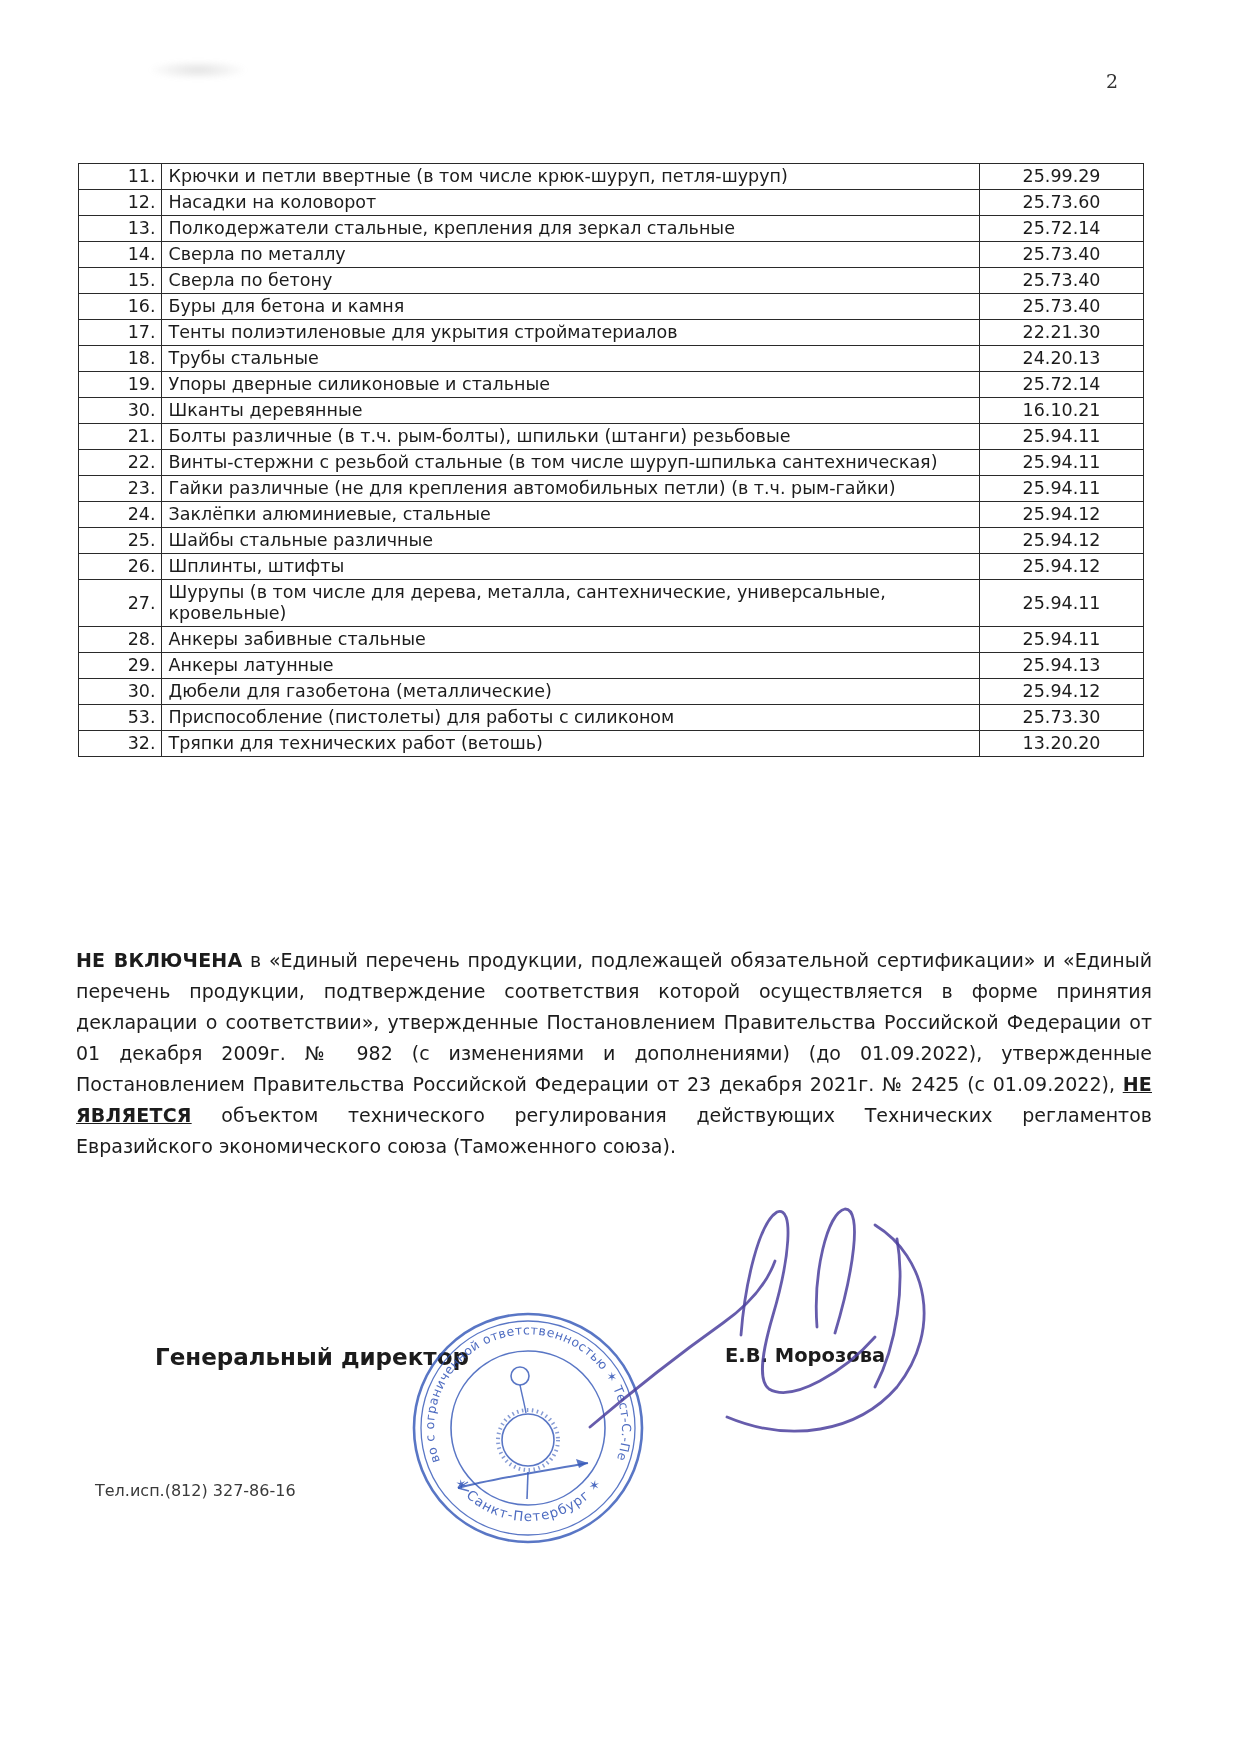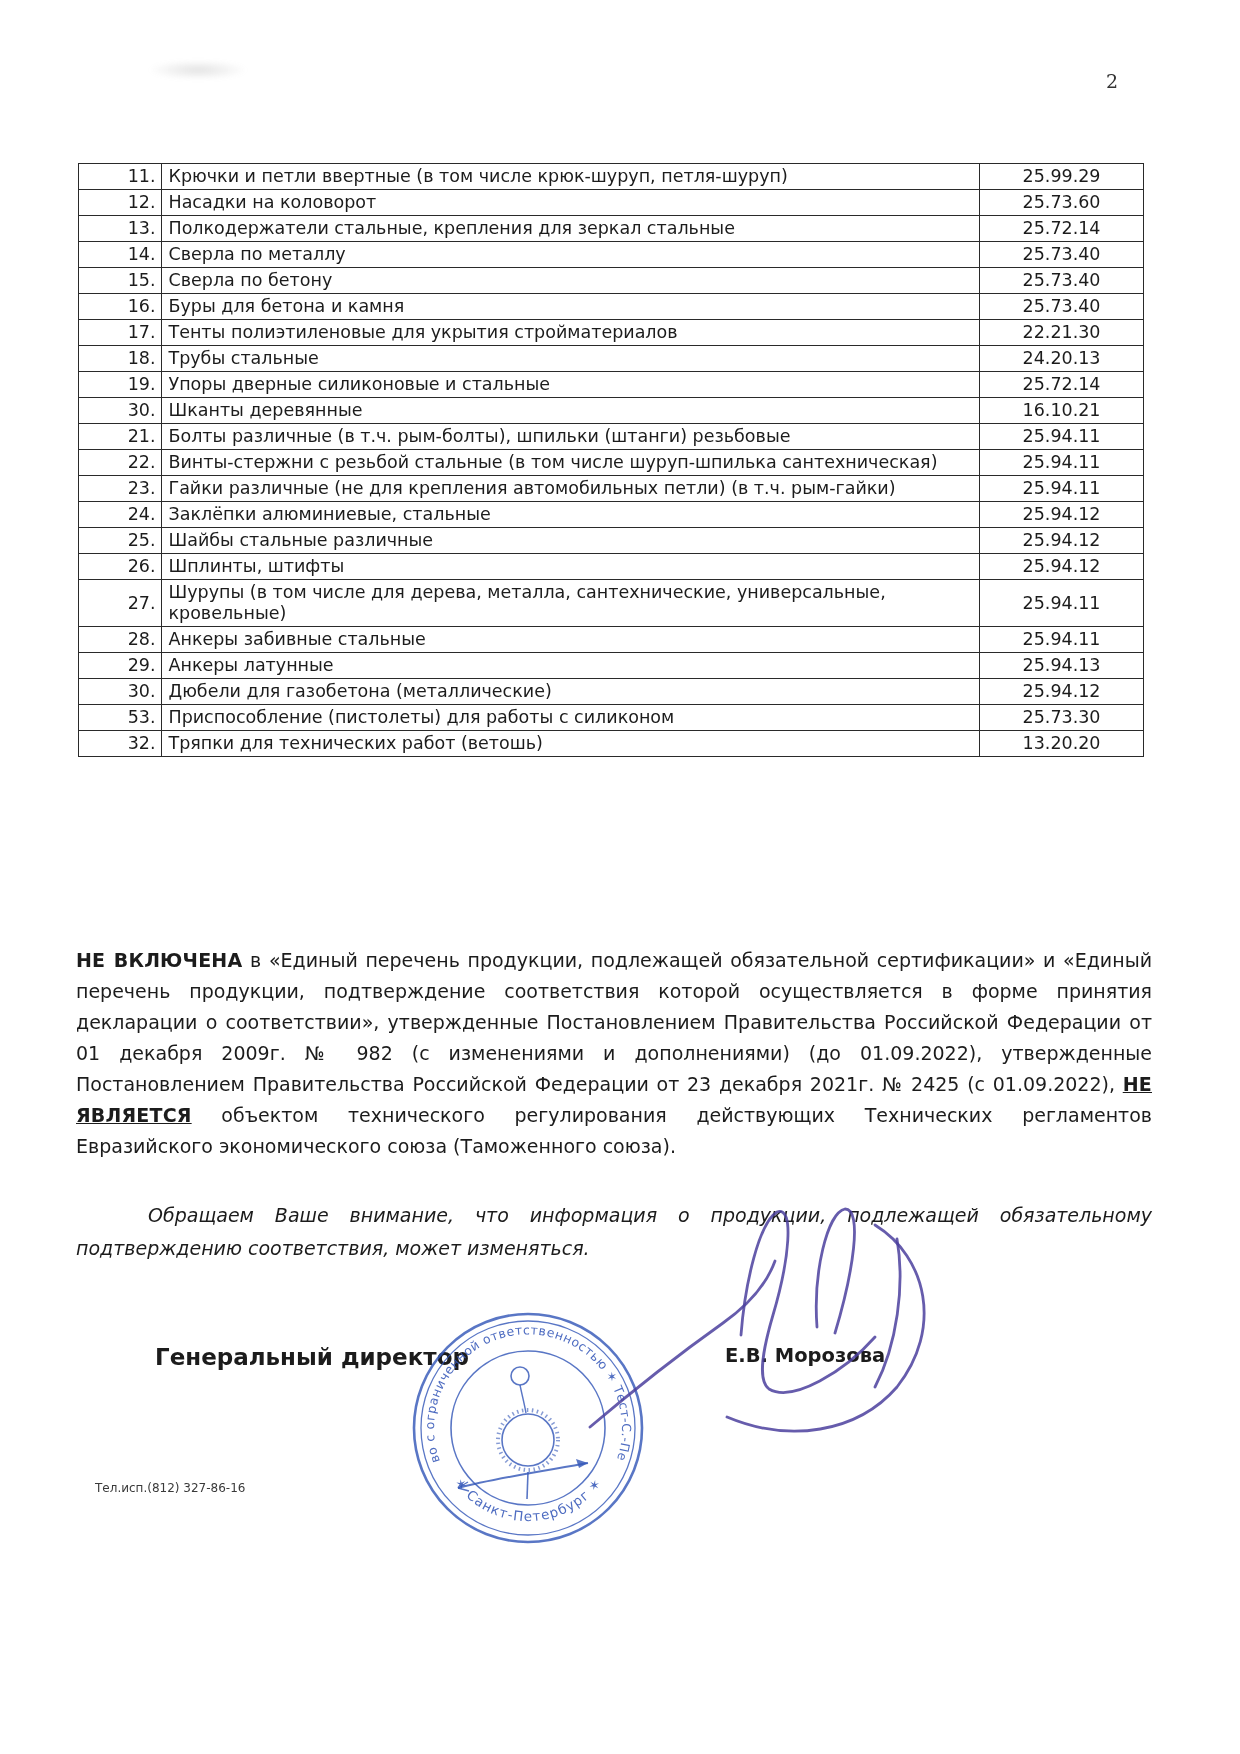--- a/index.html
+++ b/index.html
@@ -18,21 +18,21 @@
   td.desc{width:800px;padding-left:9px;}
   td.code{width:150px;text-align:center;}
   
   .p1{position:absolute;left:76px;top:926px;width:1076px;font-size:19px;line-height:31px;text-align:justify;}
   .p1 b{letter-spacing:.2px;margin-top:28px;}
   .p1 b.u{text-decoration:underline;}
   .p2{position:absolute;left:76px;top:1180px;width:1076px;font-size:19px;line-height:33px;text-align:justify;font-style:italic;text-indent:72px;}
   .p3{position:absolute;left:76px;top:1284px;width:1090px;font-size:19.5px;font-weight:bold;}
   .sig-title{position:absolute;left:155px;top:1344px;font-size:23px;font-weight:bold;}
   .sig-name{position:absolute;left:725px;top:1344px;font-size:19.5px;font-weight:bold;}
-  .phone{position:absolute;left:95px;top:1481px;font-size:12px;color:#3a3a3a;text-align:center;}
+  .phone{position:absolute;left:95px;top:1481px;font-size:16px;color:#3a3a3a;text-align:center;}
   .stamp-box{position:absolute;left:400px;top:1300px;width:256px;height:256px;}
   .sig-ink{position:absolute;left:545px;top:1165px;width:440px;height:310px;pointer-events:none;}
 </style>
 </head>
 <body>
 
 <div class="page">
 
   <div class="smudge"></div>
 
@@ -150,21 +150,20 @@
             <td class="num">32.</td>
             <td class="desc">Тряпки для технических работ (ветошь)</td>
             <td class="code">13.20.20</td>
           </tr>
         </tbody>
     </table>
   </div>
 
   <p class="p1"><b>НЕ ВКЛЮЧЕНА</b><span> в «Единый перечень продукции, подлежащей обязательной сертификации» и «Единый перечень продукции, подтверждение соответствия которой осуществляется в форме принятия декларации о соответствии», утвержденные Постановлением Правительства Российской Федерации от 01 декабря 2009г. № 982 (с изменениями и дополнениями) (до 01.09.2022), утвержденные Постановлением Правительства Российской Федерации от 23 декабря 2021г. № 2425 (с 01.09.2022), </span><b class="u">НЕ ЯВЛЯЕТСЯ</b><span> объектом технического регулирования действующих Технических регламентов Евразийского экономического союза (Таможенного союза).</span></p>
 
-  <p class="p2">Обращаем Ваше внимание, что информация о продукции, подлежащей обязательному подтверждению соответствия, может изменяться.</p>
 
 
   <div class="sig-title">Генеральный директор</div>
   <div class="sig-name">Е.В. Морозова</div>
   <div class="phone">Тел.исп.(812) 327-86-16</div>
 
   <div class="stamp-box">
     <svg viewBox="0 0 256 256" width="256" height="256">
       <g stroke="#3558b8" fill="none" stroke-opacity="0.82">
         <circle cx="128" cy="128" r="114" stroke-width="2.6"></circle>

